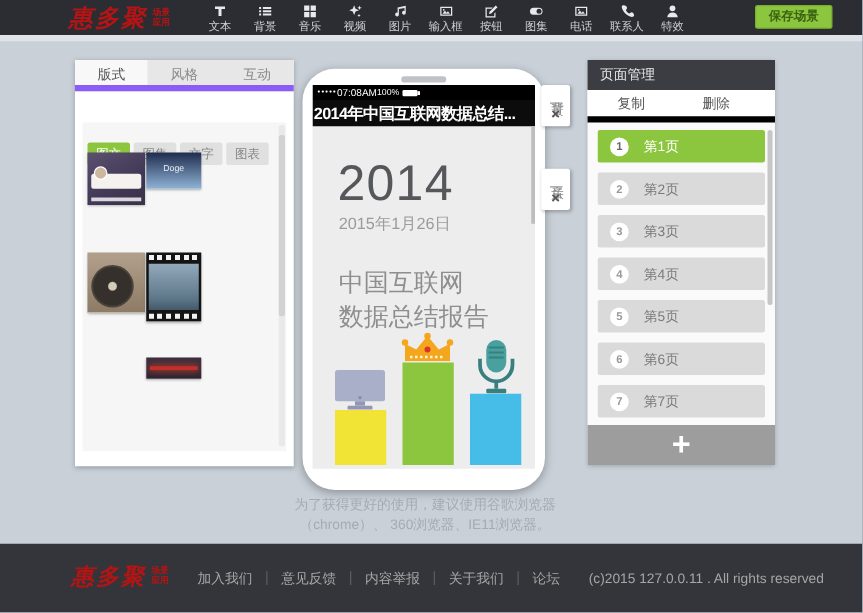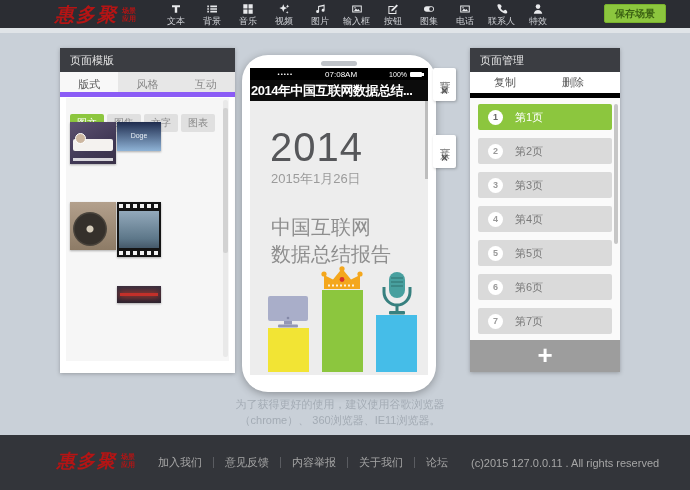--- a/index.html
+++ b/index.html
@@ -48,21 +48,21 @@
   .film-frame { position:absolute; left:2px; right:2px; top:9px; bottom:9px; background:linear-gradient(180deg,#93a9bb,#5d7789 75%,#45596a); }
   .thumb-red { left:51px; top:188px; width:44px; height:17px; background:linear-gradient(180deg,#3a3040,#2b2430); }
   .red-streak { position:absolute; left:3px; right:3px; top:7px; height:3px; background:#c3302a; box-shadow:0 0 6px 1px rgba(210,60,40,.8); }
   .lp-scroll { position:absolute; right:1px; top:2px; bottom:4px; width:5px; background:#e9e9e9; border-radius:2px; cursor:pointer; }
   .lp-scroll-thumb { position:absolute; top:8px; width:5px; height:145px; background:#d2d2d2; border-radius:2px; }
 
   
   .phone { position:absolute; left:242px; top:55px; width:194px; height:337px; background:#fff; border-radius:26px; box-shadow:0 2px 8px rgba(0,0,0,.3); }
   .speaker { position:absolute; left:79px; top:6px; width:36px; height:5px; background:#bfc3c8; border-radius:3px; }
   .screen { position:absolute; left:8px; top:13px; width:178px; height:307px; background:#ededed; overflow:hidden; }
-  .sbar { height:12px; background:#000; display:flex; align-items:center; justify-content:flex-end; padding:0 4px;gap:32px; }
+  .sbar { height:12px; background:#000; display:flex; align-items:center; justify-content:flex-start; padding:0 4px; }
   .sig { font-size:6px; color:#fff; letter-spacing:1px; line-height:12px; }
   .stime { font-size:8px; color:#fff; }
   .sbatt { display:flex; align-items:center; font-size:7px; color:#fff; }
   .batt-icon { display:inline-block; width:12px; height:5px; background:#fff; border-radius:1px; position:relative; margin-left:3px; margin-right:2px; }
   .batt-icon::after { content:""; position:absolute; right:-2px; top:1px; width:2px; height:3px; background:#fff; }
   .ptitle { height:21px; background:#0c0c0c; color:#fff; font-size:13px; font-weight:bold; line-height:21px; padding-left:1px; letter-spacing:-0.5px; white-space:nowrap; cursor:pointer; }
   .year { margin:24px 0 0 20px; font-size:40px; font-weight:normal; color:#56575a; letter-spacing:1px; cursor:pointer; }
   .pdate { margin:0 0 0 21px; font-size:13px; color:#9b9b9b; cursor:pointer; }
   .pheading { margin:26px 0 0 21px; font-size:20px; color:#8e8e8e; line-height:1.35; cursor:pointer; }
   .podium { position:absolute; left:0; right:0; bottom:3px; height:135px; cursor:pointer; }
@@ -213,21 +213,20 @@
             </svg>
           </span>
         <span class="tool-label">特效</span>
       </div>
     </nav>
     <div class="save-btn">保存场景</div>
   </header>
   <div class="topbar-strip"></div>
 
   <section class="lp">
-    <div class="panel-header">页面模版</div>
     <div class="lp-tabs">
       <div class="lp-tab active">版式</div>
       <div class="lp-tab">风格</div>
       <div class="lp-tab">互动</div>
     </div>
     <div class="lp-content">
       <div class="subtabs">
         <span class="subtab active">图文</span>
         <span class="subtab">图集</span>
         <span class="subtab">文字</span>

